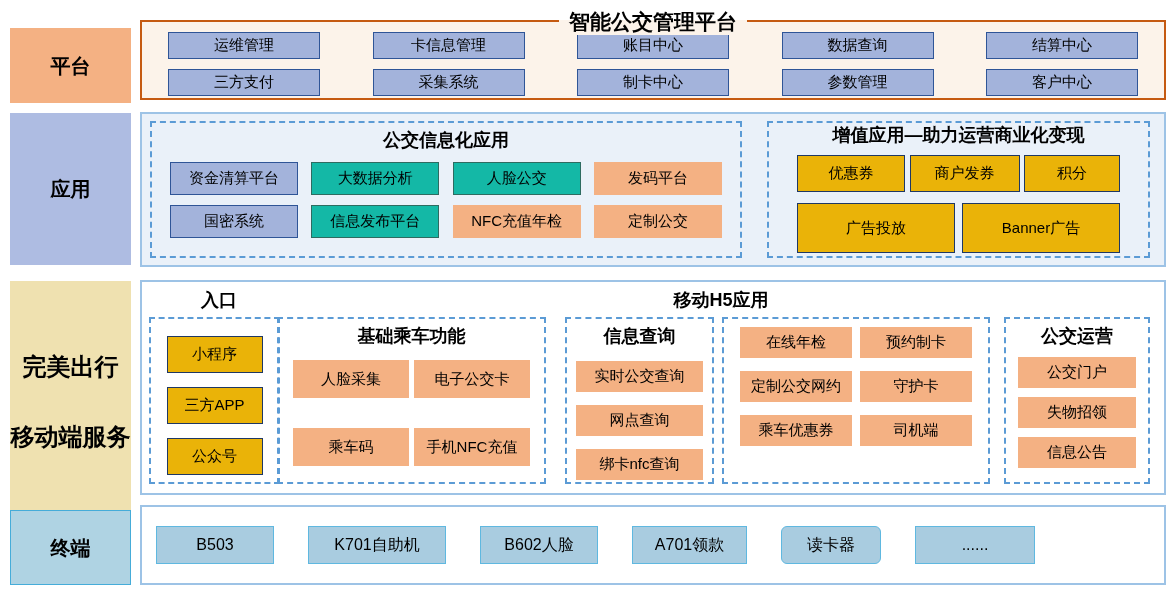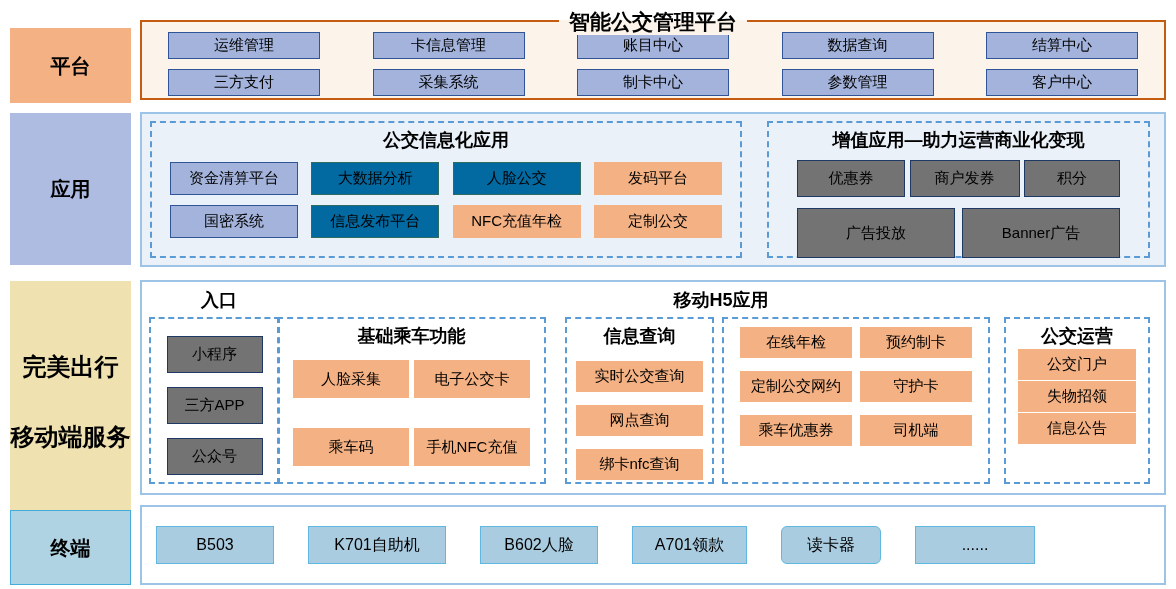--- a/index.html
+++ b/index.html
@@ -33,34 +33,34 @@
     background:linear-gradient(to bottom,#ffffff 46%,#FCF3EA 46%);z-index:3;
   }
   .platform-row{display:flex;justify-content:space-between;padding:0 26px;margin-top:10px;}
   .platform-row .chip{width:152px;height:27px;}
   
   .chip{
     display:flex;align-items:center;justify-content:center;
     font-size:15px;box-sizing:border-box;white-space:nowrap;flex:0 0 auto;
   }
   .chip-blue{background:#A3B3DB;border:1px solid #2F5597;}
-  .chip-green{background:#0369a1;border:1px solid #2E6B60;}
+  .chip-green{background:#14b8a6;border:1px solid #2E6B60;}
   .chip-orange{background:#F4B183;border:none;}
-  .chip-yellow{background:#737373;border:1px solid #1F3864;}
+  .chip-yellow{background:#eab308;border:1px solid #1F3864;}
   .chip-terminal{background:#A9CCE0;border:1px solid #5FB8E0;font-size:16px;height:38px;}
   
   .dashed-box{border:2px dashed #5B9BD5;box-sizing:border-box;position:absolute;}
   .group-title{font-weight:bold;font-size:18px;text-align:center;white-space:nowrap;}
   
   .app-box1{left:8px;top:7px;width:592px;height:137px;}
   .app-box1 .group-title{margin-top:5px;}
   .app-row{display:flex;justify-content:space-between;padding:0 18px;margin-top:10px;}
   .app-row .chip{width:128px;height:33px;}
   .app-box2{left:625px;top:7px;width:383px;height:137px;}
-  .app-box2 .group-title{margin-top:5px;text-align:center;}
+  .app-box2 .group-title{text-align:center;}
   .value-row1{display:flex;justify-content:space-between;padding:0 28px;margin-top:8px;}
   .value-row1 .chip{height:37px;}
   .value-row1 .chip:nth-child(1){width:108px;}
   .value-row1 .chip:nth-child(2){width:110px;}
   .value-row1 .chip:nth-child(3){width:96px;}
   .value-row2{display:flex;justify-content:space-between;padding:0 28px;margin-top:11px;}
   .value-row2 .chip{width:158px;height:50px;}
   
   .entry-title{position:absolute;left:8px;top:6px;width:138px;}
   .h5-title{position:absolute;left:150px;top:6px;width:858px;}
@@ -76,21 +76,21 @@
   .stack-box .group-title{margin-top:5px;}
   .info-box{left:423px;width:149px;display:flex;flex-direction:column;align-items:center;}
   .info-box .chip{width:127px;height:31px;margin-top:13px;}
   .info-box .chip:first-of-type{margin-top:8px;}
   .ext-box{left:580px;width:268px;}
   .ext-box .group-title{margin-top:5px;}
   .ext-row{display:flex;justify-content:space-between;padding:0 16px;margin-top:13px;}
   .ext-row.r1{margin-top:8px;}
   .ext-row .chip{width:112px;height:31px;}
   .ops-box{left:862px;width:146px;display:flex;flex-direction:column;align-items:center;}
-  .ops-box .chip{width:118px;height:31px;margin-top:1px;}
+  .ops-box .chip{width:118px;height:31px;margin-top:9px;}
   .ops-box .chip:first-of-type{margin-top:8px;}
   
   .t0{width:118px;} .t1{width:138px;} .t2{width:118px;} .t3{width:115px;} .t4{width:100px;border-radius:6px;} .t5{width:120px;}
 </style>
 </head>
 <body>
 
 <div class="canvas">
 
   <div class="side-label lbl-platform">

